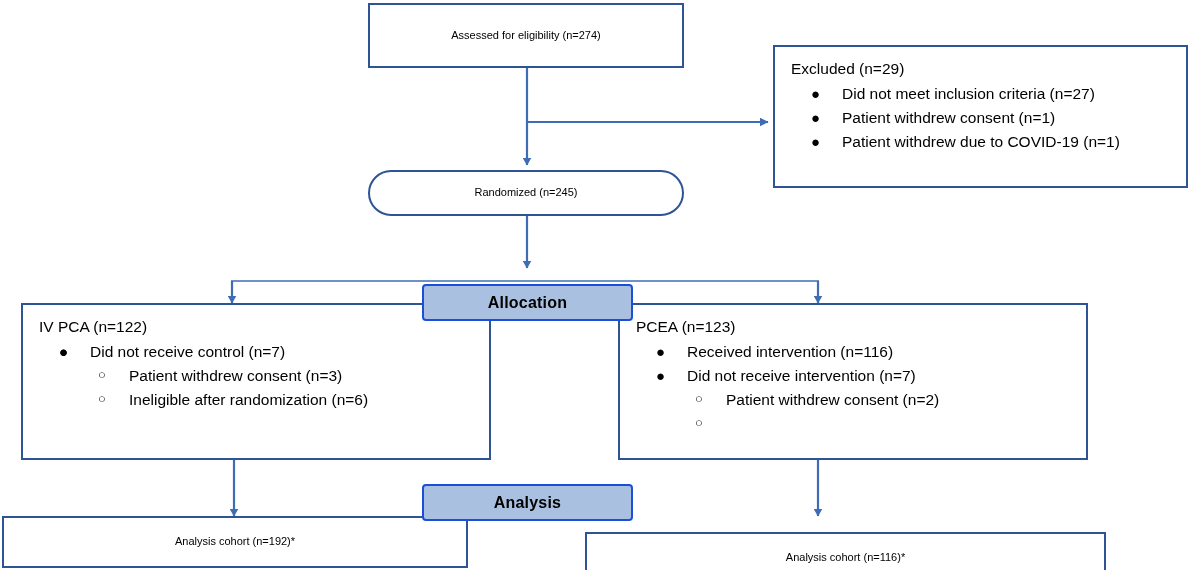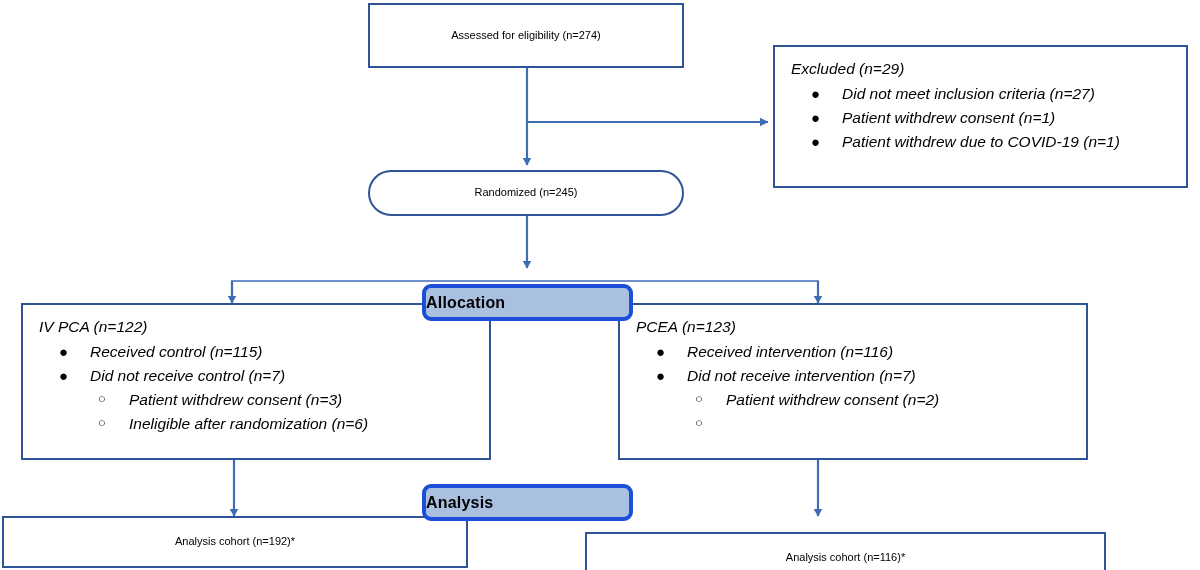--- a/index.html
+++ b/index.html
@@ -36,38 +36,37 @@
   .box-text {
     font-size: 11px;
     line-height: 1.25;
     color: #000000;
     white-space: nowrap;
   }
   
   .banner {
     position: absolute;
     box-sizing: border-box;
-    border: 4px solid #1d4ed8;
-    border-radius: 9px;
+    border: 2px solid #1d4ed8;
+    border-radius: 4px;
     background: #A9C0E0;
     display: flex;
     align-items: center;
-    justify-content: flex-start;
+    justify-content: center;
     z-index: 8;
   }
   .banner-text {
     font-size: 16px;
     font-weight: bold;
     color: #000000;
     letter-spacing: 0.2px;
   }
   
   .list-box {
     padding: 13px 10px 8px 16px;
-    font-style: italic;
   }
   .list-head {
     font-size: 15.5px;
     line-height: 1.2;
     margin: 0 0 3px 0;
     white-space: nowrap;
   }
   ul.lvl1 {
     list-style: none;
     margin: 0;
@@ -178,21 +177,20 @@
 
   <div class="banner" style="left:422px; top:284px; width:211px; height:37px;">
     <span class="banner-text">Allocation</span>
   </div>
 
   <div class="box list-box" style="left:21px; top:303px; width:470px; height:157px;">
     <div class="list-head">IV PCA (n=122)</div>
     <ul class="lvl1">
       <li>
         <span class="bullet">●</span>
-        <span>Received control (n=115)</span>
       </li>
       <li>
         <span class="bullet">●</span>
         <span>Did not receive control (n=7)</span>
       </li>
     </ul>
     <ul class="lvl2">
       <li>
         <span class="bullet">○</span>
         <span>Patient withdrew consent (n=3)</span>

